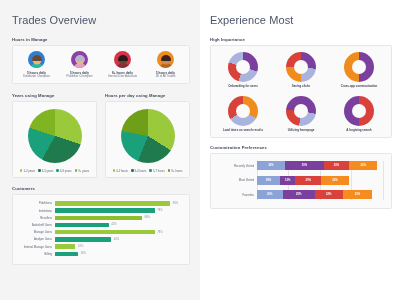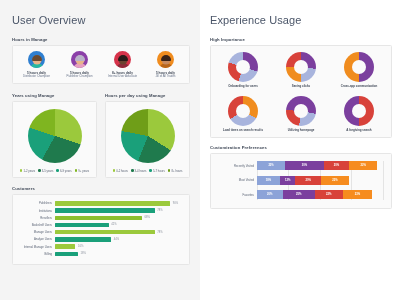--- a/index.html
+++ b/index.html
@@ -162,21 +162,21 @@
     display:flex; align-items:center; justify-content:center;
     font-size:2.7px; color:#ffffff; font-weight:700;
     overflow:hidden;
   }
 </style>
 </head>
 <body>
 
 <div class="panel-left">
 
-  <div class="panel-title">User Overview</div>
+  <div class="panel-title">Trades Overview</div>
 
   <div class="section-label">Hours in Manage</div>
 
   <div class="card avatar-card" id="avatars">
       <div class="avatar-item">
         <div class="avatar-ring" style="background:#2f7fd0">
           <div class="av-body" style="background:#27b8a0"></div>
           <div class="av-face" style="background:#e8b48a"></div>
           <div class="av-hair" style="background:#6b4a2f"></div>
         </div>
@@ -323,21 +323,21 @@
         <div class="bar-track">
           <div class="bar-fill" style="width:18%;background:#1aa07a"></div>
           <div class="bar-val">18%</div>
         </div>
       </div>
     </div>
 </div>
 
 <div class="panel-right">
 
-  <div class="panel-title">Experience Usage</div>
+  <div class="panel-title">Experience Most</div>
 
   <div class="section-label">High Importance</div>
 
   <div class="card donut-card">
     <div class="donut-grid" id="donuts">
         <div class="donut-item">
           <div class="donut" style="background: conic-gradient(rgb(123, 63, 158) 0deg, rgb(123, 63, 158) 108deg, rgb(168, 180, 221) 108deg, rgb(168, 180, 221) 198deg, rgb(216, 66, 58) 198deg, rgb(216, 66, 58) 288deg, rgb(168, 180, 221) 288deg, rgb(168, 180, 221) 360deg);"></div>
           <div class="donut-label">Onboarding for users</div>
         </div>
         <div class="donut-item">

